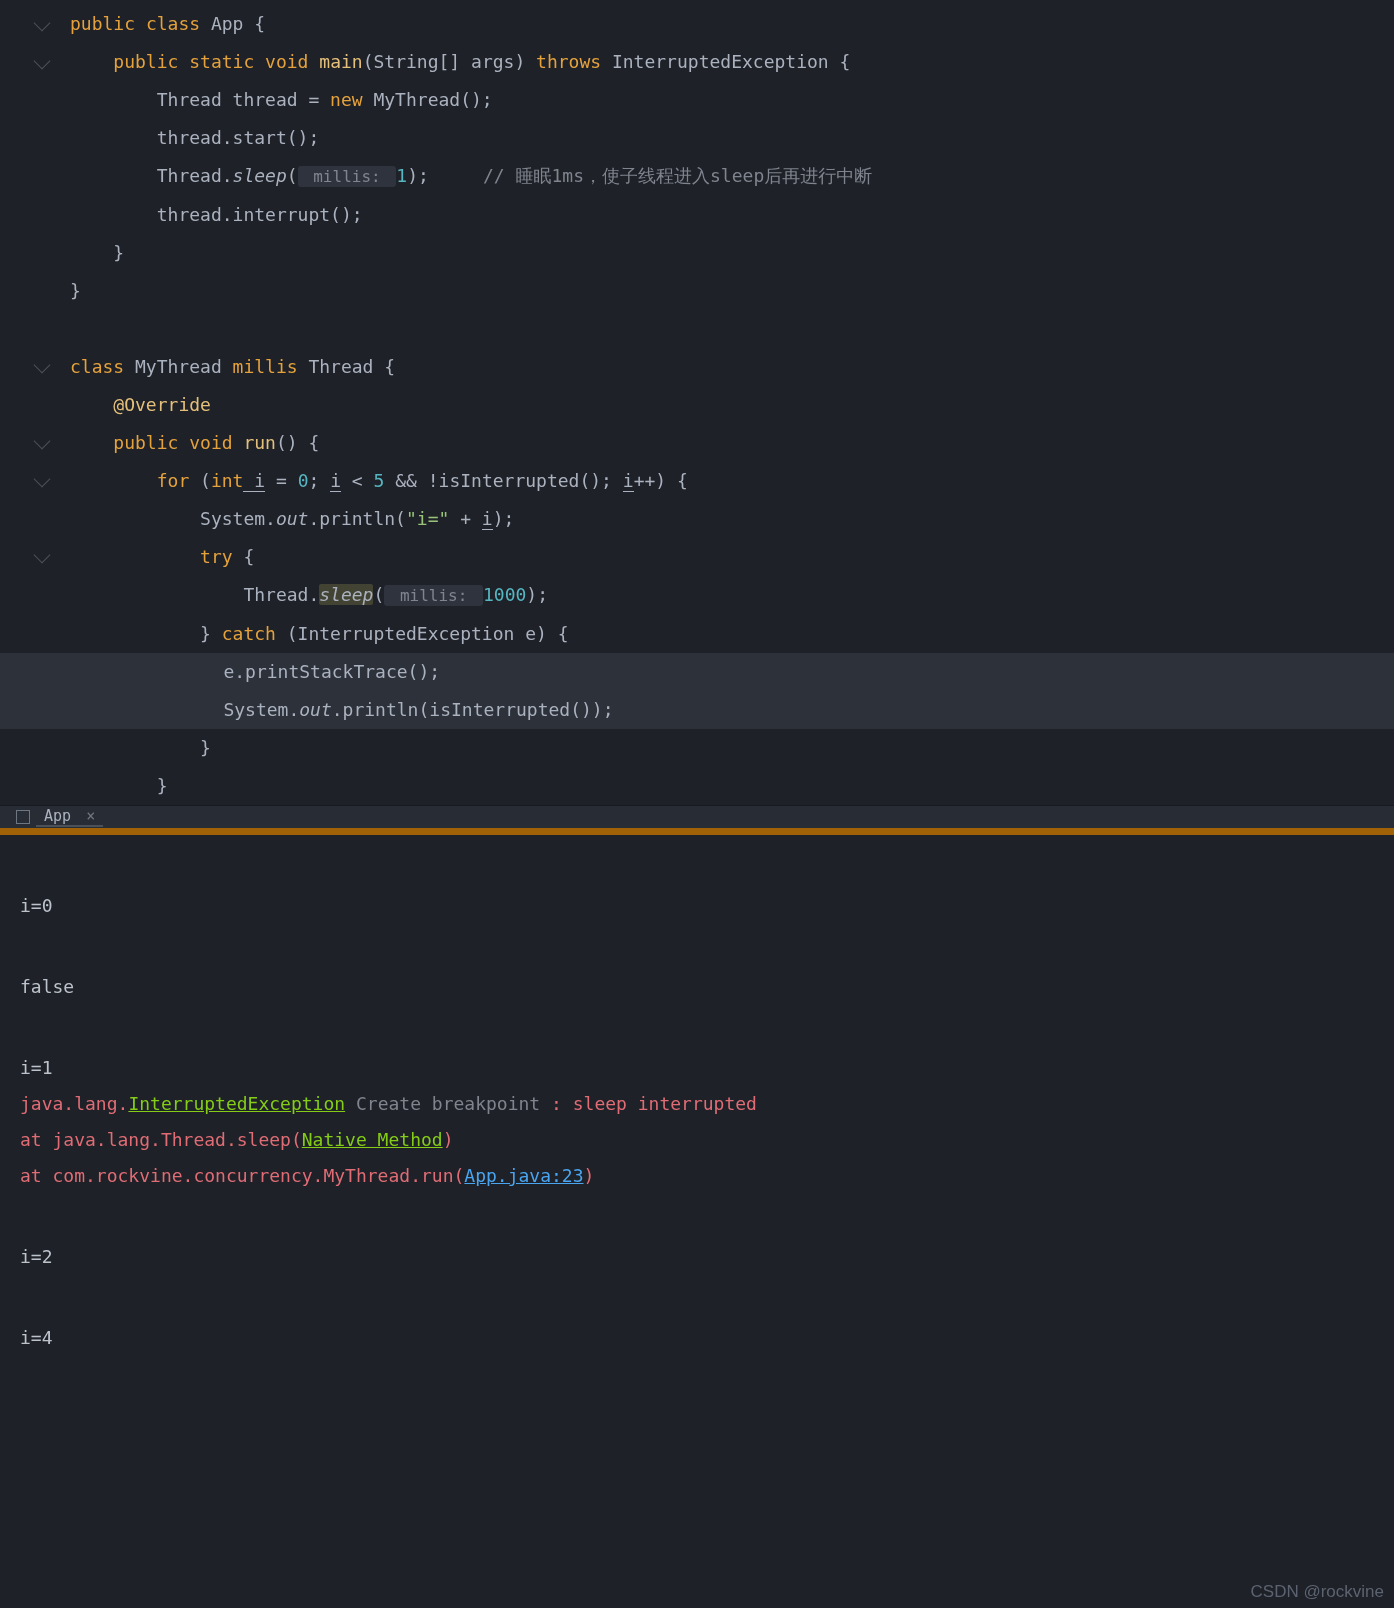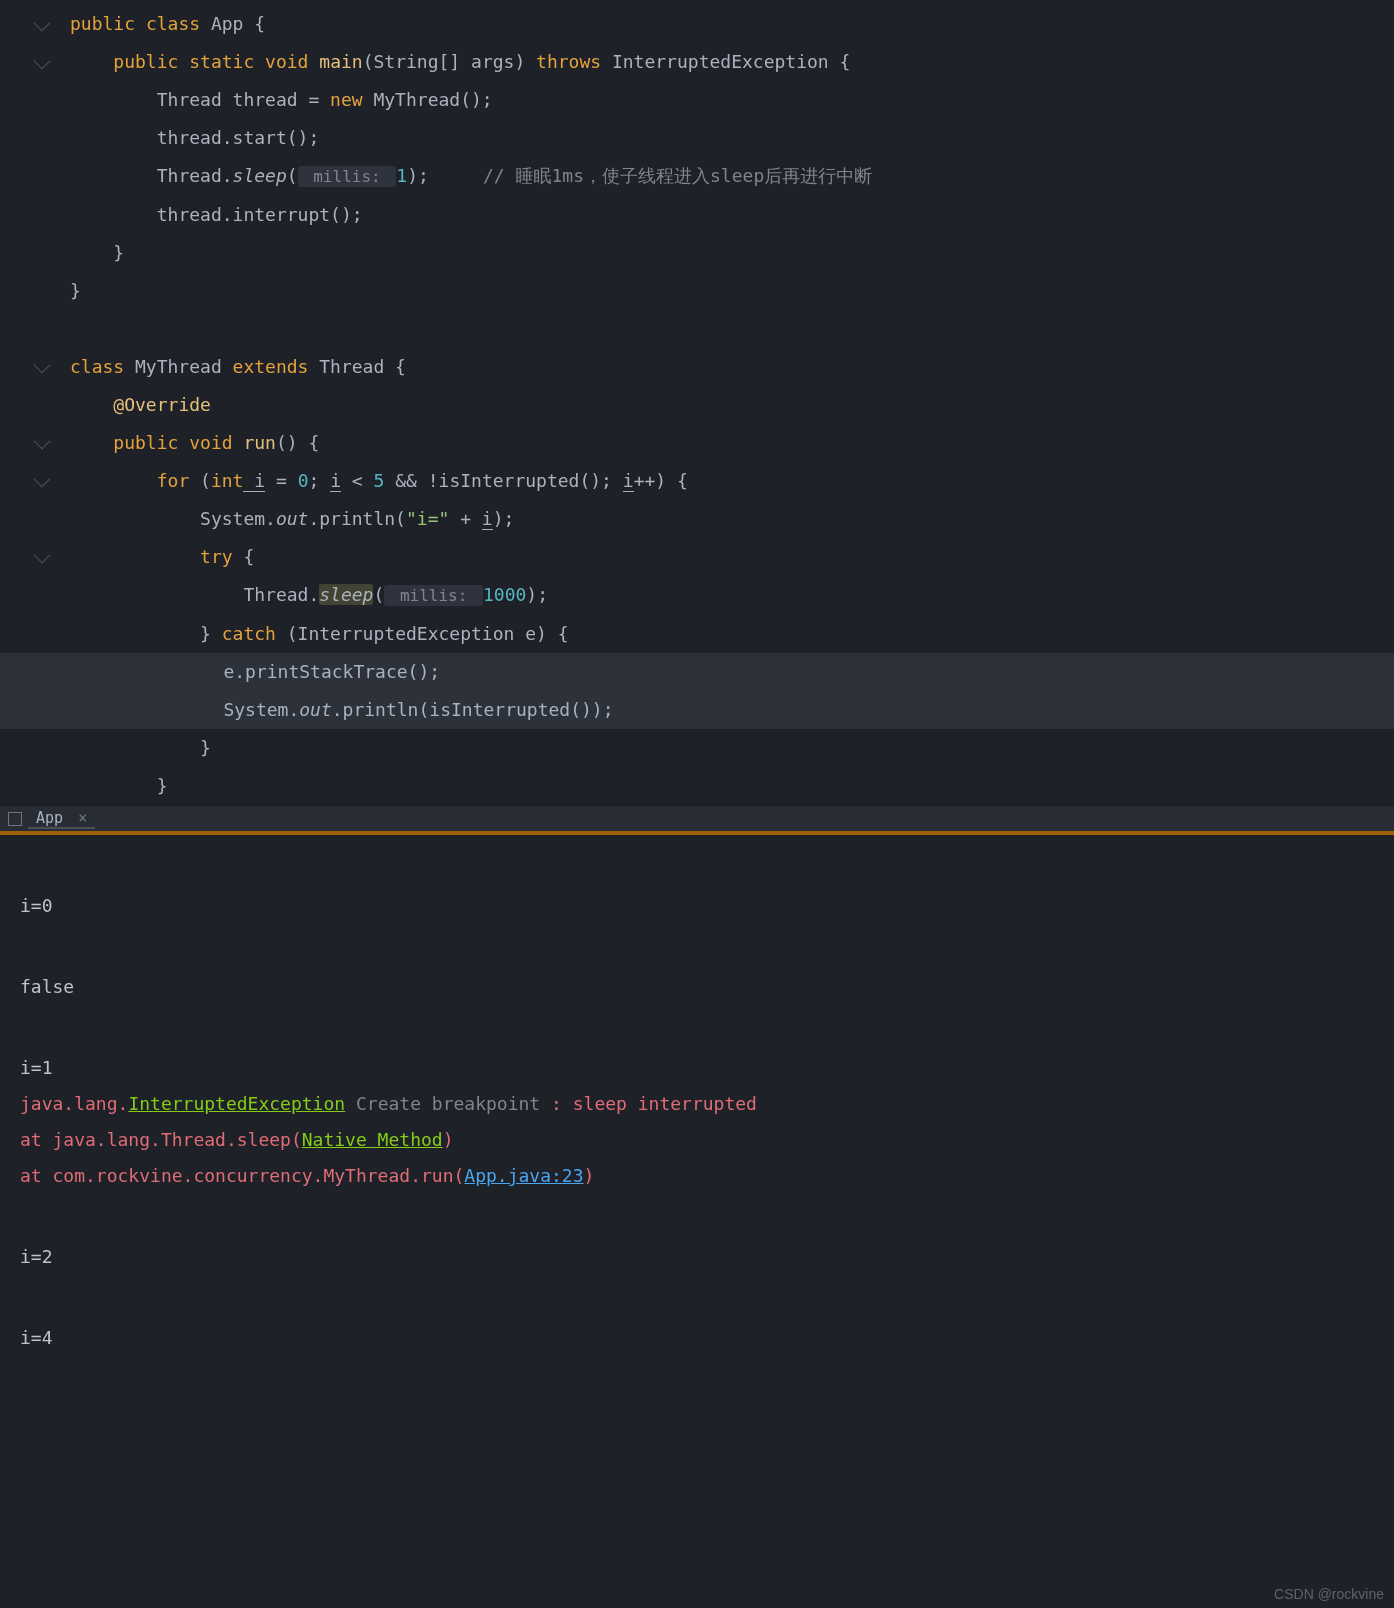--- a/index.html
+++ b/index.html
@@ -43,25 +43,25 @@
 .hint { color: #7f848e; background: #2f333d; padding: 1px 6px; border-radius: 3px; font-size: 16px; }
 .ann { color: #e5c07b; }
 .italic { font-style: italic; color: #abb2bf; }
 .under { border-bottom: 1px solid #abb2bf; }
 .hl-bg { background: #434333; border-radius: 2px; }
 .line { white-space: pre; margin-left: 20px; }
 
 .tabbar {
   background: #282c34;
   border-top: 1px solid #181a1f;
-  border-bottom: 4px solid #a16207;
+  border-bottom: 7px solid #a16207;
   height: 30px;
   display: flex;
   align-items: center;
-  padding-left: 8px;
+  padding-left: 16px;
   font-size: 15px;
 }
 .tabbar .icon {
   width: 14px;
   height: 14px;
   border: 1px solid #6e7681;
   margin-right: 6px;
 }
 .tab {
   color: #abb2bf;
@@ -78,21 +78,21 @@
 }
 .console .out { color: #bcc3cc; margin-top: 45px; }
 .err { color: #e06c75; }
 .err-link-gray { color: #84cc16; text-decoration: underline; }
 .bp { color: #7f848e; }
 .link-blue { color: #4aa5f0; text-decoration: underline; }
 .watermark {
   position: absolute;
   right: 10px;
   bottom: 6px;
-  font-size: 14px;
+  font-size: 17px;
   color: #5c6370;
   font-family: sans-serif;
 }
 .hl-line { background: #2c313a; display: block; margin-left: -50px; padding-left: 50px; }
 </style>
 </head>
 <body>
 
 <div class="editor">
   <div class="gutter">
@@ -115,21 +115,21 @@
   <div class="line"><span>        </span><span>Thread.</span><span class="italic">sleep</span><span>(</span><span class="hint"> millis: </span><span class="num">1</span><span>);</span><span>     </span><span class="comment">// 睡眠1ms，使子线程进入sleep后再进行中断</span></div>
 
   <div class="line"><span>        </span><span>thread.interrupt();</span></div>
 
   <div class="line"><span>    </span><span>}</span></div>
 
   <div class="line"><span>}</span></div>
 
   <div class="line"><span> </span></div>
 
-  <div class="line"><span class="kw-orange">class</span><span> MyThread </span><span class="kw-orange">extends</span><span> Thread {</span></div>
+  <div class="line"><span class="kw-orange">class</span><span> MyThread </span><span class="kw-orange">millis</span><span> Thread {</span></div>
 
   <div class="line"><span>    </span><span class="ann">@Override</span></div>
 
   <div class="line"><span>    </span><span class="kw-orange">public</span><span class="kw-orange"> void</span><span class="method-def"> run</span><span>() {</span></div>
 
   <div class="line"><span>        </span><span class="kw-orange">for</span><span> (</span><span class="kw-orange">int</span><span class="under"> i</span><span> = </span><span class="num">0</span><span>; </span><span class="under">i</span><span> &lt; </span><span class="num">5</span><span> &amp;&amp; !isInterrupted(); </span><span class="under">i</span><span>++) {</span></div>
 
   <div class="line"><span>            </span><span>System.</span><span class="italic">out</span><span>.println(</span><span class="str">"i="</span><span> + </span><span class="under">i</span><span>);</span></div>
 
   <div class="line"><span>            </span><span class="kw-orange">try</span><span> {</span></div>

